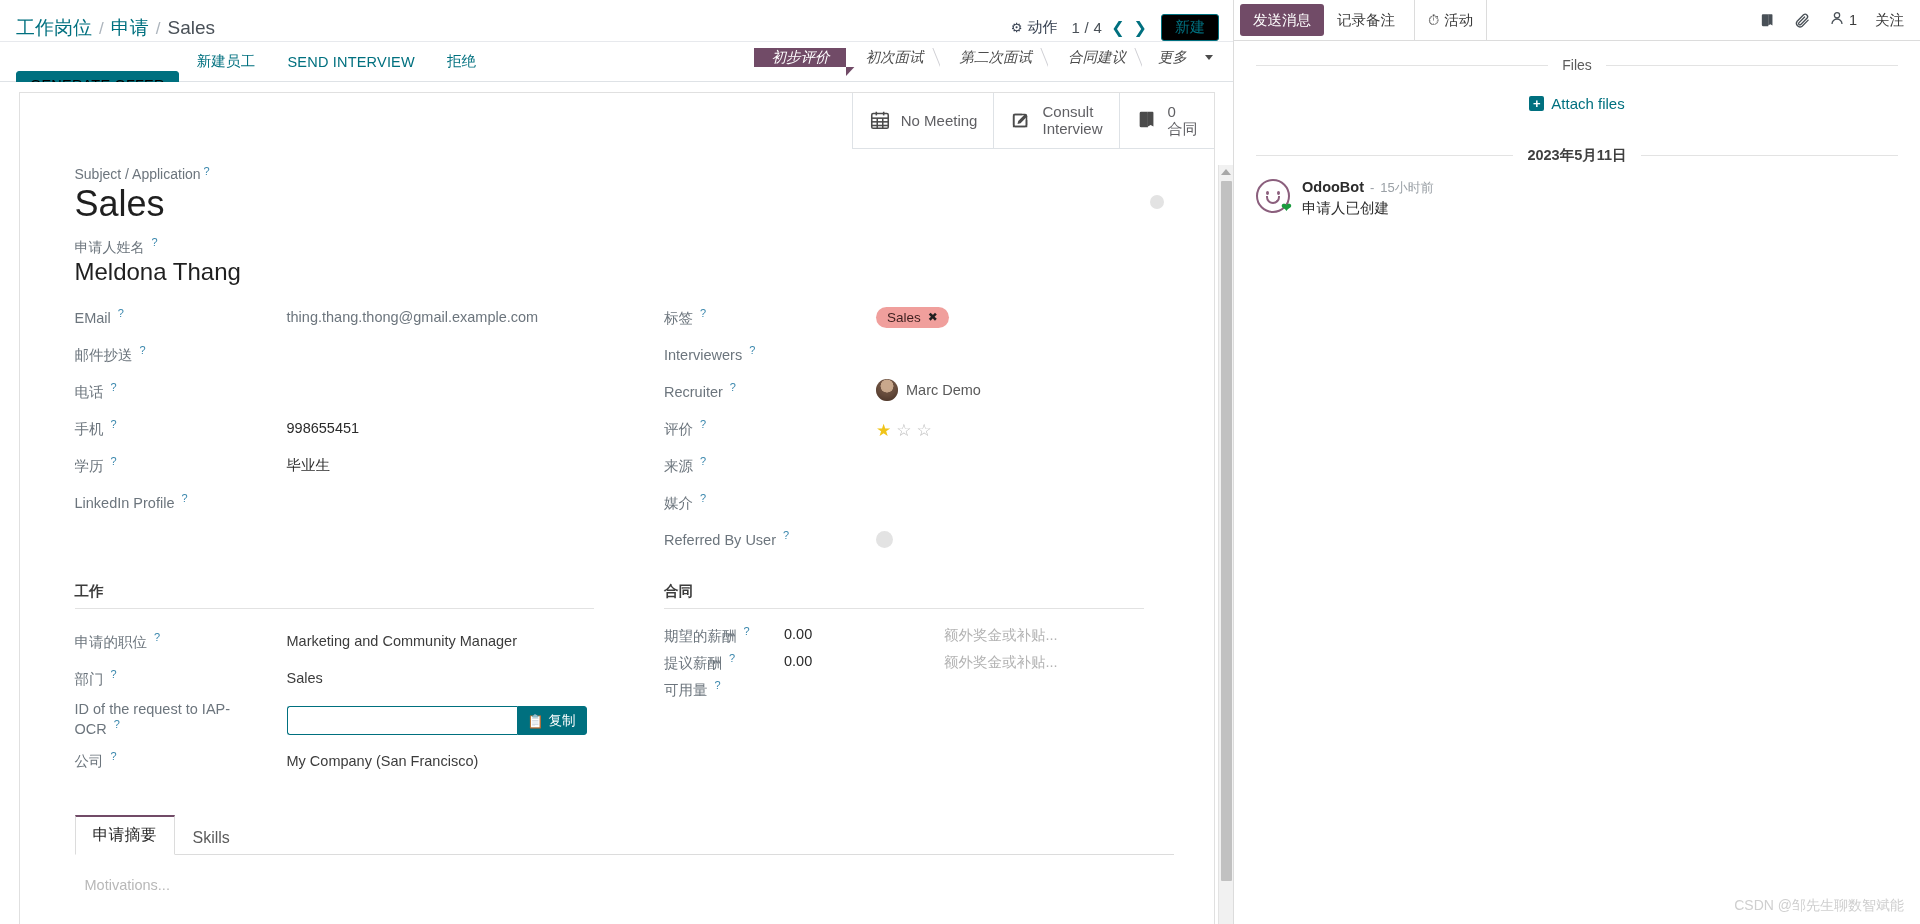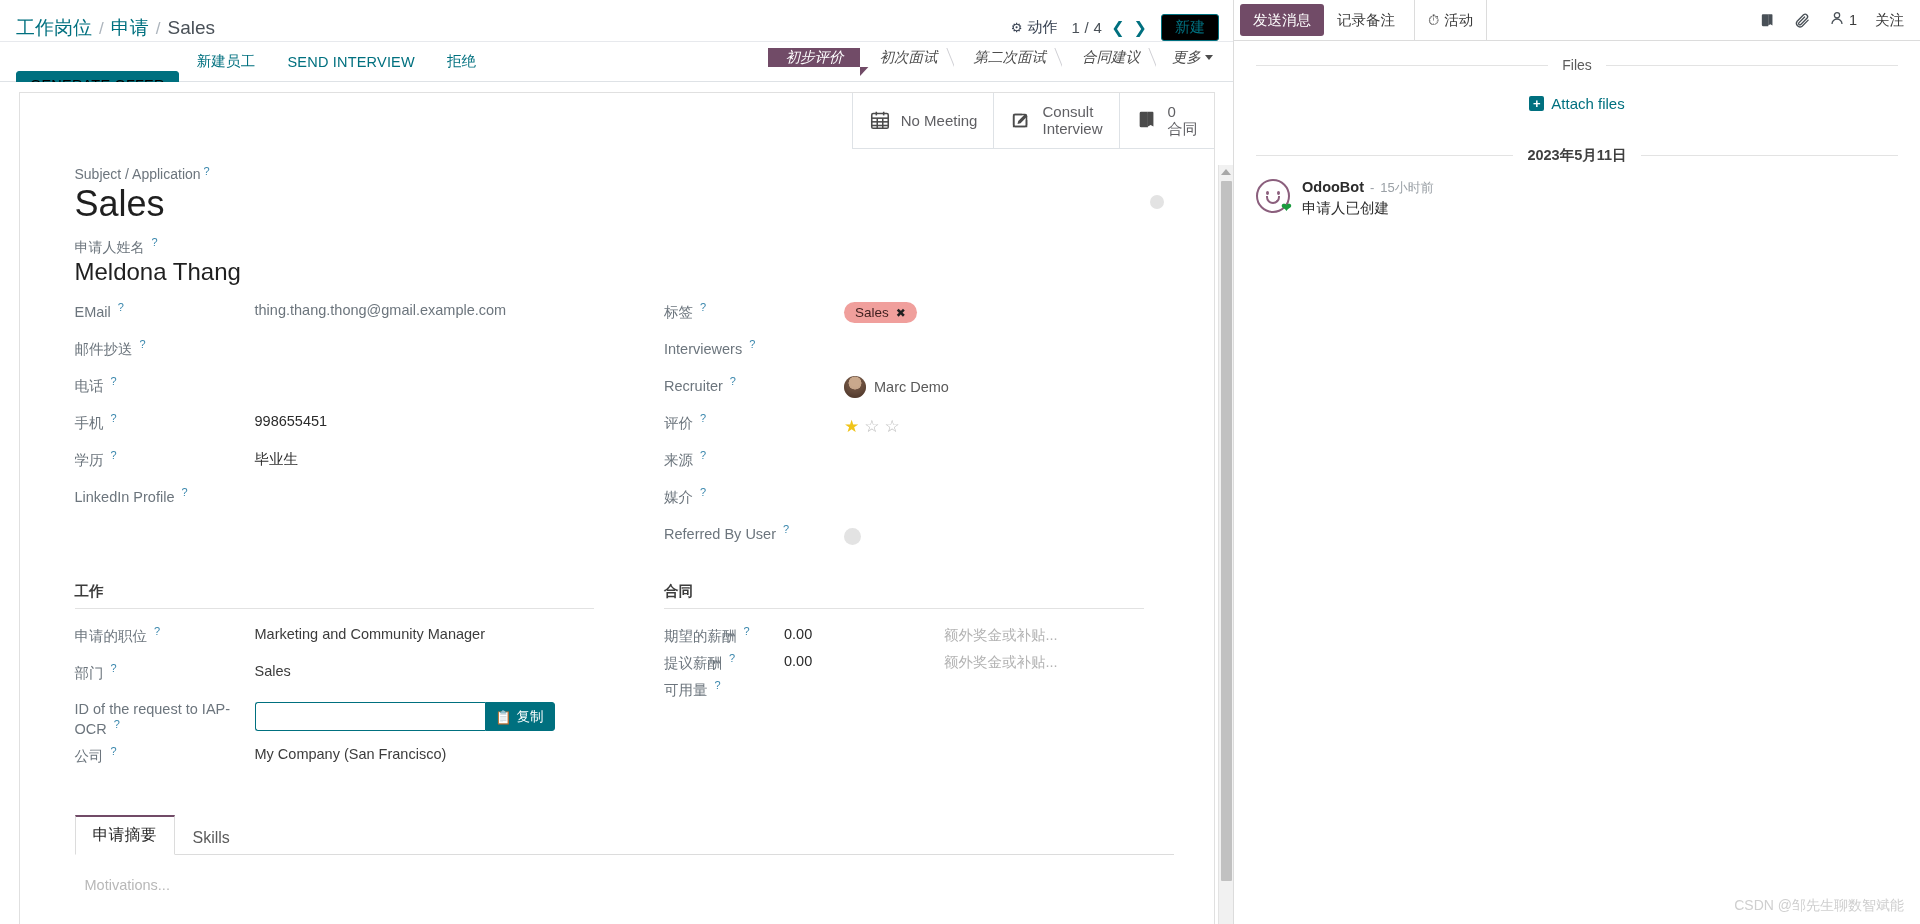--- a/index.html
+++ b/index.html
@@ -94,21 +94,21 @@
   .stage.active::after {
     content: "";
     right: -13px; top: 0; width: 0; height: 0;
     border: none;
     border-top: 14px solid transparent;
     border-bottom: 14px solid transparent;
     border-left: 13px solid #714b67;
     transform: none;
   }
   .stage.last::after { display: none; }
-  .stage-more { padding: 0 6px 0 16px; display: flex; align-items: center; gap: 4px; }
+  .stage-more { padding: 0 6px 0 16px; display: flex; align-items: center; gap: 18px; }
   .caret-dn {
     width: 0; height: 0; border-left: 4px solid transparent;
     border-right: 4px solid transparent; border-top: 5px solid #4c4c4c;
   }
 
   
   .sheet-scroll {
     flex: 1; overflow: hidden; position: relative;
     background: #ffffff;
     padding: 10px 0 0 0;
@@ -160,21 +160,21 @@
   .priority-dot {
     width: 14px; height: 14px; border-radius: 50%;
     background: #e3e3e3; margin-top: 30px; margin-right: 10px;
     cursor: pointer; flex: none;
   }
 
   .cols { display: flex; gap: 0; }
   .col { width: 50%; padding-right: 30px; }
   .col.right { padding-left: 40px; }
 
-  .frow { display: flex; align-items: flex-start; min-height: 37px; }
+  .frow { display: flex; align-items: center; min-height: 37px; gap: 32px; }
   .flbl {
     width: 180px; flex: none; font-size: 14.5px; color: #6c757d;
     padding-top: 7px; line-height: 1.3;
   }
   .flbl.wide { width: 180px; }
   .fval {
     flex: 1; font-size: 14.5px; color: #2b2b2b; padding-top: 7px;
     min-height: 22px; word-break: break-word;
   }
   .fval.mail { color: #6c757d; }

